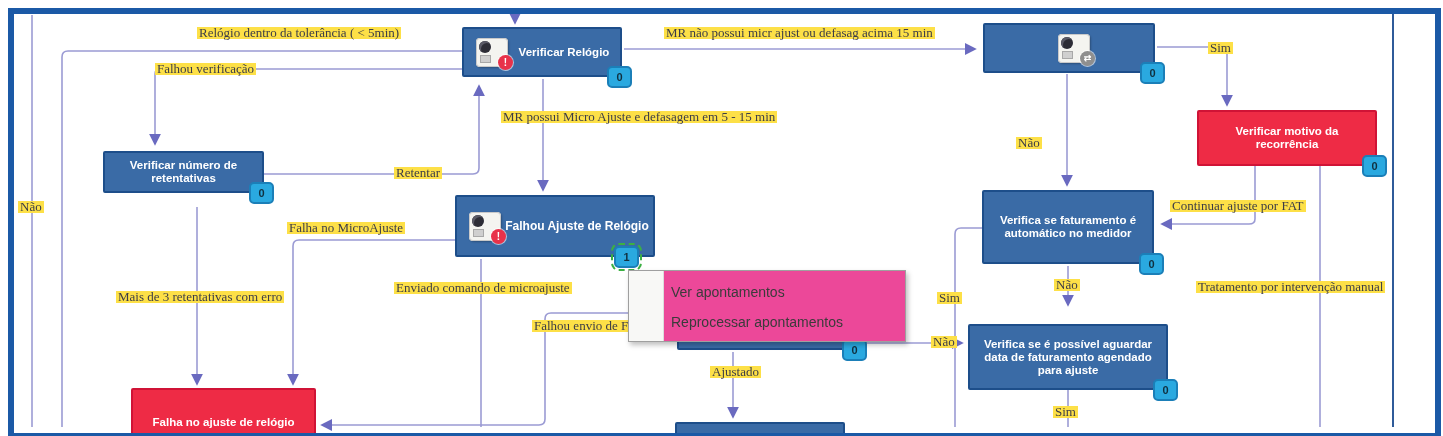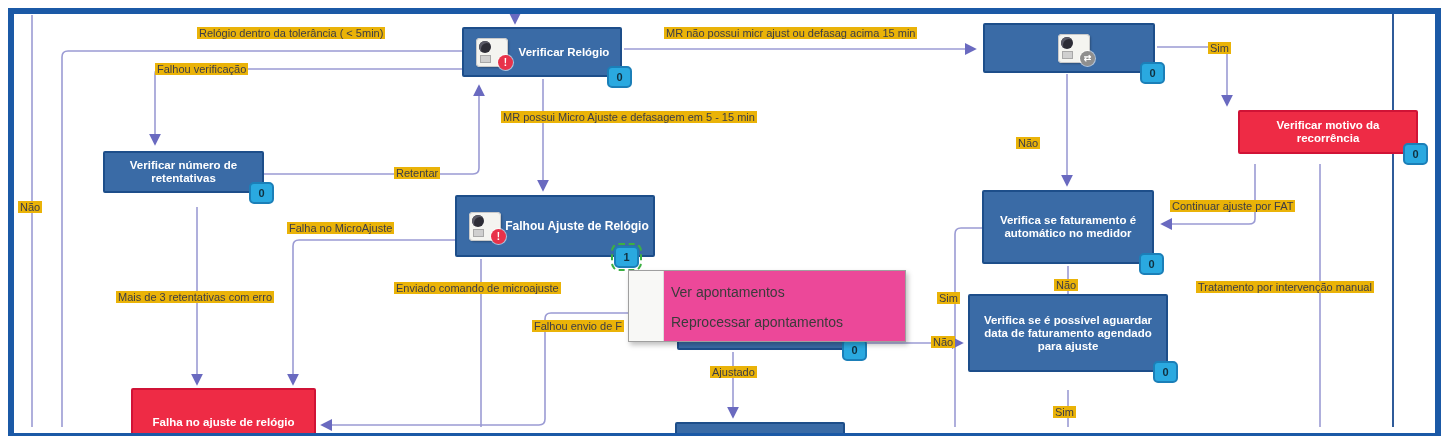--- a/index.html
+++ b/index.html
@@ -13,22 +13,22 @@
         background:#3a6ba6;border:2px solid #1d4e8a;border-radius:2px;
         color:#fff;font-weight:bold;font-size:11.5px;line-height:13px;text-align:center;
         box-sizing:border-box;z-index:5;}
   .node.red{background:#ee2b45;border-color:#d01336;}
   .node .ntext{flex:1;padding:0 4px;}
   .badge{position:absolute;right:-12px;bottom:-13px;width:21px;height:18px;
          background:#2aa9e0;border:2px solid #1b7fb8;border-radius:5px;
          color:#10303f;font-size:11px;font-weight:bold;line-height:18px;text-align:center;
          z-index:8;box-sizing:content-box;}
   .badge.selected{right:14px;outline:2px dashed #3cb043;outline-offset:1px;}
-  .lbl{position:absolute;background:#eab308;color:#3c3c46;font-size:11px;line-height:12px;
-       padding:0 2px;white-space:nowrap;z-index:4;}
+  .lbl{position:absolute;background:#fde047;color:#3c3c46;font-size:13px;line-height:12px;
+       padding:0 2px;white-space:nowrap;z-index:4;font-family:Liberation Serif, serif;}
   
   .icon{position:relative;width:32px;height:29px;margin-left:12px;flex:0 0 auto;}
   .icon .ibody{position:absolute;inset:0;background:#f4f4f0;border-radius:4px;
                box-shadow:inset 0 0 0 1px #c9c9c9, 1px 1px 2px rgba(0,0,0,.25);}
   .icon .idial{position:absolute;left:3px;top:3px;width:12px;height:12px;border-radius:50%;
                background:#2d2d36;box-shadow:inset 2px 2px 0 #5a5a66;}
   .icon .iscreen{position:absolute;left:4px;bottom:4px;width:9px;height:6px;
                  background:#cfcfcf;border:1px solid #a8a8a8;}
   .icon .ibubble{position:absolute;right:-5px;bottom:-3px;width:15px;height:15px;border-radius:50%;
                  color:#fff;font-size:10px;font-weight:bold;line-height:15px;text-align:center;
@@ -114,21 +114,21 @@
   <div class="node" style="left:983px;top:23px;width:172px;height:50px">
     <span class="icon" style="margin-left:10px">
       <span class="ibody"></span>
       <span class="idial"></span>
       <span class="iscreen"></span>
       <span class="ibubble sync">⇄</span>
     </span>
     <span class="badge">0</span>
   </div>
 
-  <div class="node red" style="left:1238px;top:110px;width:180px;height:44px">
+  <div class="node red" style="left:1197px;top:110px;width:180px;height:56px">
     <span class="ntext">Verificar motivo da recorrência</span>
     <span class="badge">0</span>
   </div>
 
   <div class="node" style="left:103px;top:151px;width:161px;height:42px">
     <span class="ntext">Verificar número de retentativas</span>
     <span class="badge">0</span>
   </div>
 
   <div class="node" style="left:455px;top:195px;width:200px;height:62px">
@@ -140,21 +140,21 @@
     </span>
     <span class="ntext" style="font-size:12px">Falhou Ajuste de Relógio</span>
     <span class="badge selected">1</span>
   </div>
 
   <div class="node" style="left:982px;top:190px;width:172px;height:74px">
     <span class="ntext">Verifica se faturamento é automático no medidor</span>
     <span class="badge">0</span>
   </div>
 
-  <div class="node" style="left:968px;top:294px;width:200px;height:78px">
+  <div class="node" style="left:968px;top:324px;width:200px;height:66px">
     <span class="ntext">Verifica se é possível aguardar data de faturamento agendado para ajuste</span>
     <span class="badge">0</span>
   </div>
 
   <div class="node" style="left:677px;top:300px;width:180px;height:50px;z-index:3">
     <span class="badge">0</span>
   </div>
 
   <div class="node red" style="left:131px;top:388px;width:185px;height:52px;align-items:flex-start">
     <span class="ntext" style="padding-top:26px">Falha no ajuste de relógio</span>

